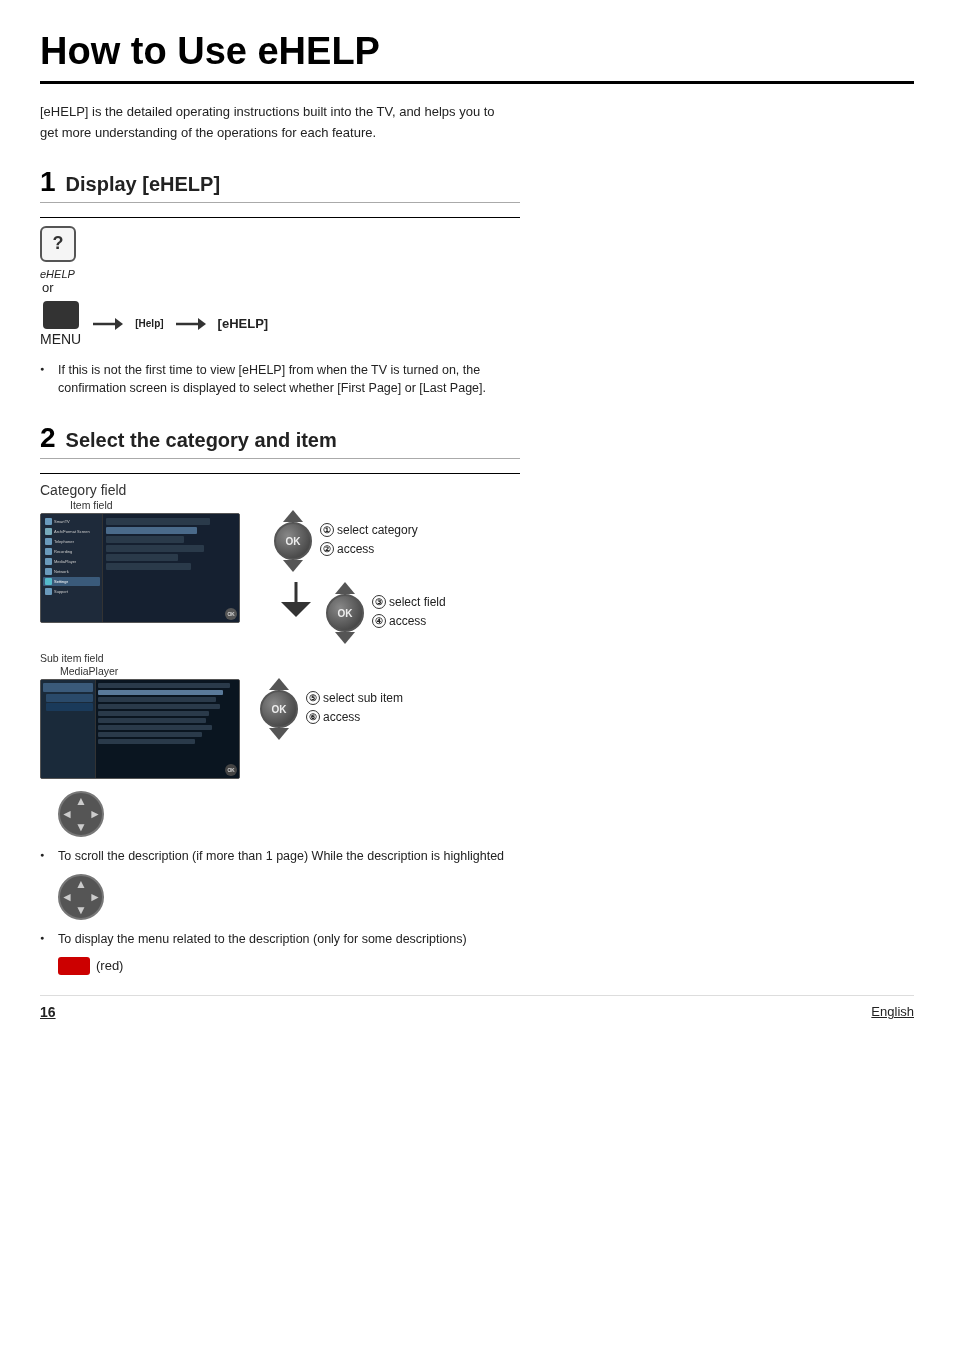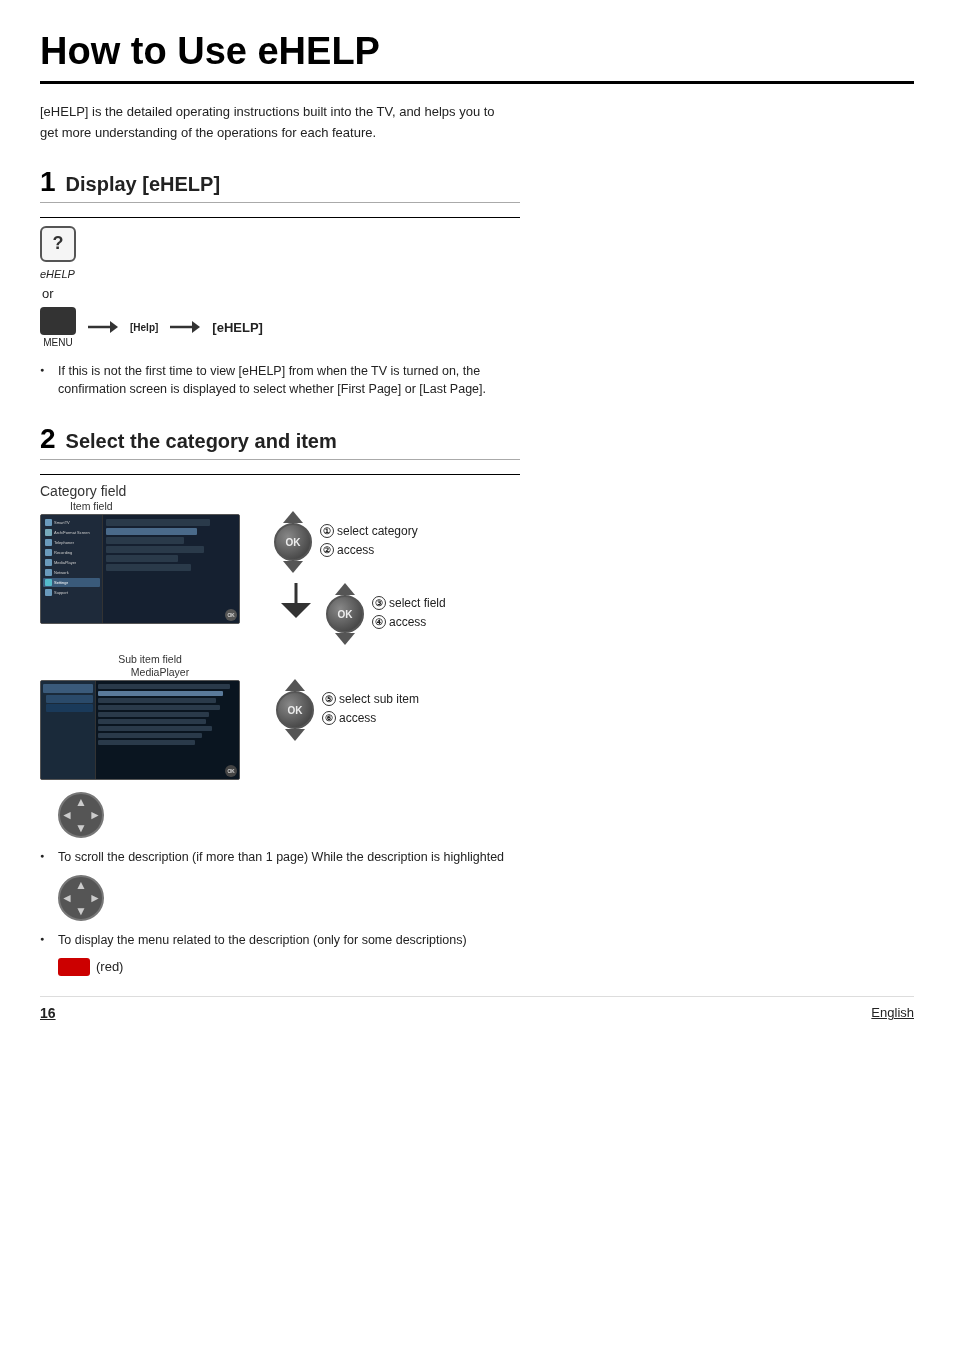--- a/index.html
+++ b/index.html
@@ -369,30 +369,30 @@
     <span class="section-number">1</span>
     <span>Display [eHELP]</span>
   </div>
   <hr class="divider">
 
   <div class="ehelp-button-wrap">
     <div class="ehelp-icon">
       <span>?</span>
     </div>
   </div>
-  <div style="font-size:11px; margin-bottom:6px; font-style:italic;">
+  <div style="font-size:11px; font-style:italic;">
     <em>eHELP</em>
   </div>
 
   <div class="or-text">or</div>
 
   <div class="menu-row">
     <div style="display:flex;flex-direction:column;align-items:center;gap:2px;">
       <div class="menu-button"></div>
-      <span style="font-size:10px;">MENU</span>
+      <span style="font-size:14px;">MENU</span>
     </div>
 
     <svg class="arrow-svg" width="30" height="20" viewBox="0 0 30 20">
       <line x1="0" y1="10" x2="22" y2="10" stroke="#333" stroke-width="2.5"></line>
       <polygon points="22,4 30,10 22,16" fill="#333"></polygon>
     </svg>
     <span style="font-size:10px;font-weight:bold;">[Help]</span>
 
     <svg class="arrow-svg" width="30" height="20" viewBox="0 0 30 20">
       <line x1="0" y1="10" x2="22" y2="10" stroke="#333" stroke-width="2.5"></line>
@@ -521,21 +521,21 @@
             <div class="callout-line">
               <span class="callout-circle">④</span>
               <span>access</span>
             </div>
           </div>
         </div>
       </div>
     </div>
   </div>
 
-  <div style="display:flex; gap:16px; align-items:flex-start; margin-bottom:12px;text-align:center;">
+  <div style="display:flex; gap:0; align-items:flex-start; margin-bottom:12px;">
     <div style="flex:0 0 220px;">
       <div style="font-size:10.5px; color:#333; margin-bottom:1px;">
         <span>Sub item field</span>
       </div>
       <div style="font-size:10.5px; color:#333; margin-bottom:2px; padding-left:20px;">
         <span>MediaPlayer</span>
       </div>
 
       <div class="sub-screen-box">
         <div class="sub-screen-inner">

